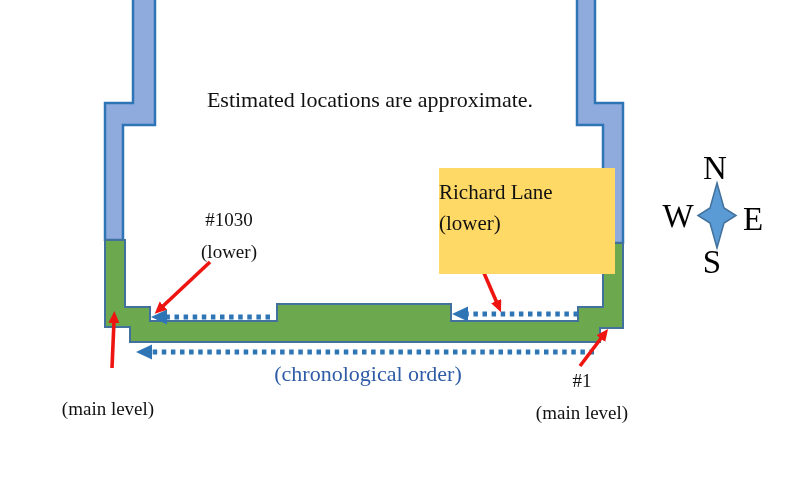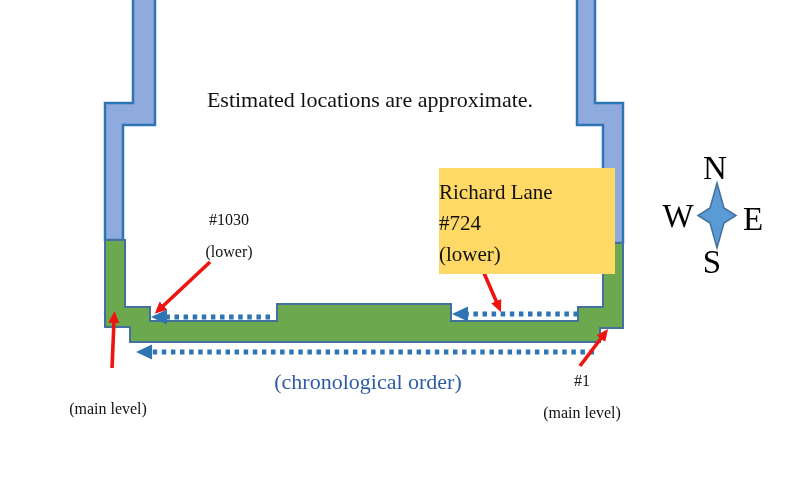--- a/index.html
+++ b/index.html
@@ -22,21 +22,21 @@
   .redline { stroke: #EE1511; stroke-width: 3.6; fill: none; }
   .star    { stroke: #41719C; stroke-width: 1.5; }
 
   
   .lbl {
     position: absolute;
     transform: translate(-50%, -50%);
     text-align: center;
     white-space: nowrap;
     line-height: 32px;
-    font-size: 16px;
+    font-size: 19px;
   }
   .note { font-size: 22px; line-height: 32.5px; }
   .chrono { color: #2E5CA6; font-size: 22px; }
   .callout {
     position: absolute;
     left: 395px; top: 168px;
     width: 176px; height: 106px;
     background: #FFD966;
     text-align: left;
     font-size: 21px;
@@ -87,38 +87,37 @@
 
     <path class="star" d="M717,183 L724,208 L736,215.5 L724,223 L717,248 L710,223 L698,215.5 L710,208 Z" fill="#5B9BD5"></path>
   </svg>
 
   <div class="lbl note" style="left:370px; top:100px;">
     <div>Estimated locations are approximate.</div>
   </div>
 
   <div class="callout">
     <div>Richard Lane</div>
-    <div>#724</div>
     <div>(lower)</div>
   </div>
 
   <div class="lbl" style="left:229px; top:236px;">
     <div>#1030</div>
     <div>(lower)</div>
   </div>
 
   <div class="lbl" style="left:108px; top:409px;">
     <div>(main level)</div>
   </div>
 
   <div class="lbl" style="left:582px; top:397px;">
     <div>#1</div>
     <div>(main level)</div>
   </div>
 
-  <div class="lbl chrono" style="left:368px; top:382px;">(chronological order)</div>
+  <div class="lbl chrono" style="left:368px; top:374px;">(chronological order)</div>
 
   <div class="compass-letter" style="left:715px; top:168px;">N</div>
   <div class="compass-letter" style="left:678px; top:216px;">W</div>
   <div class="compass-letter" style="left:753px; top:219px;">E</div>
   <div class="compass-letter" style="left:712px; top:262px;">S</div>
 
 </div>
 
 </body></html>

